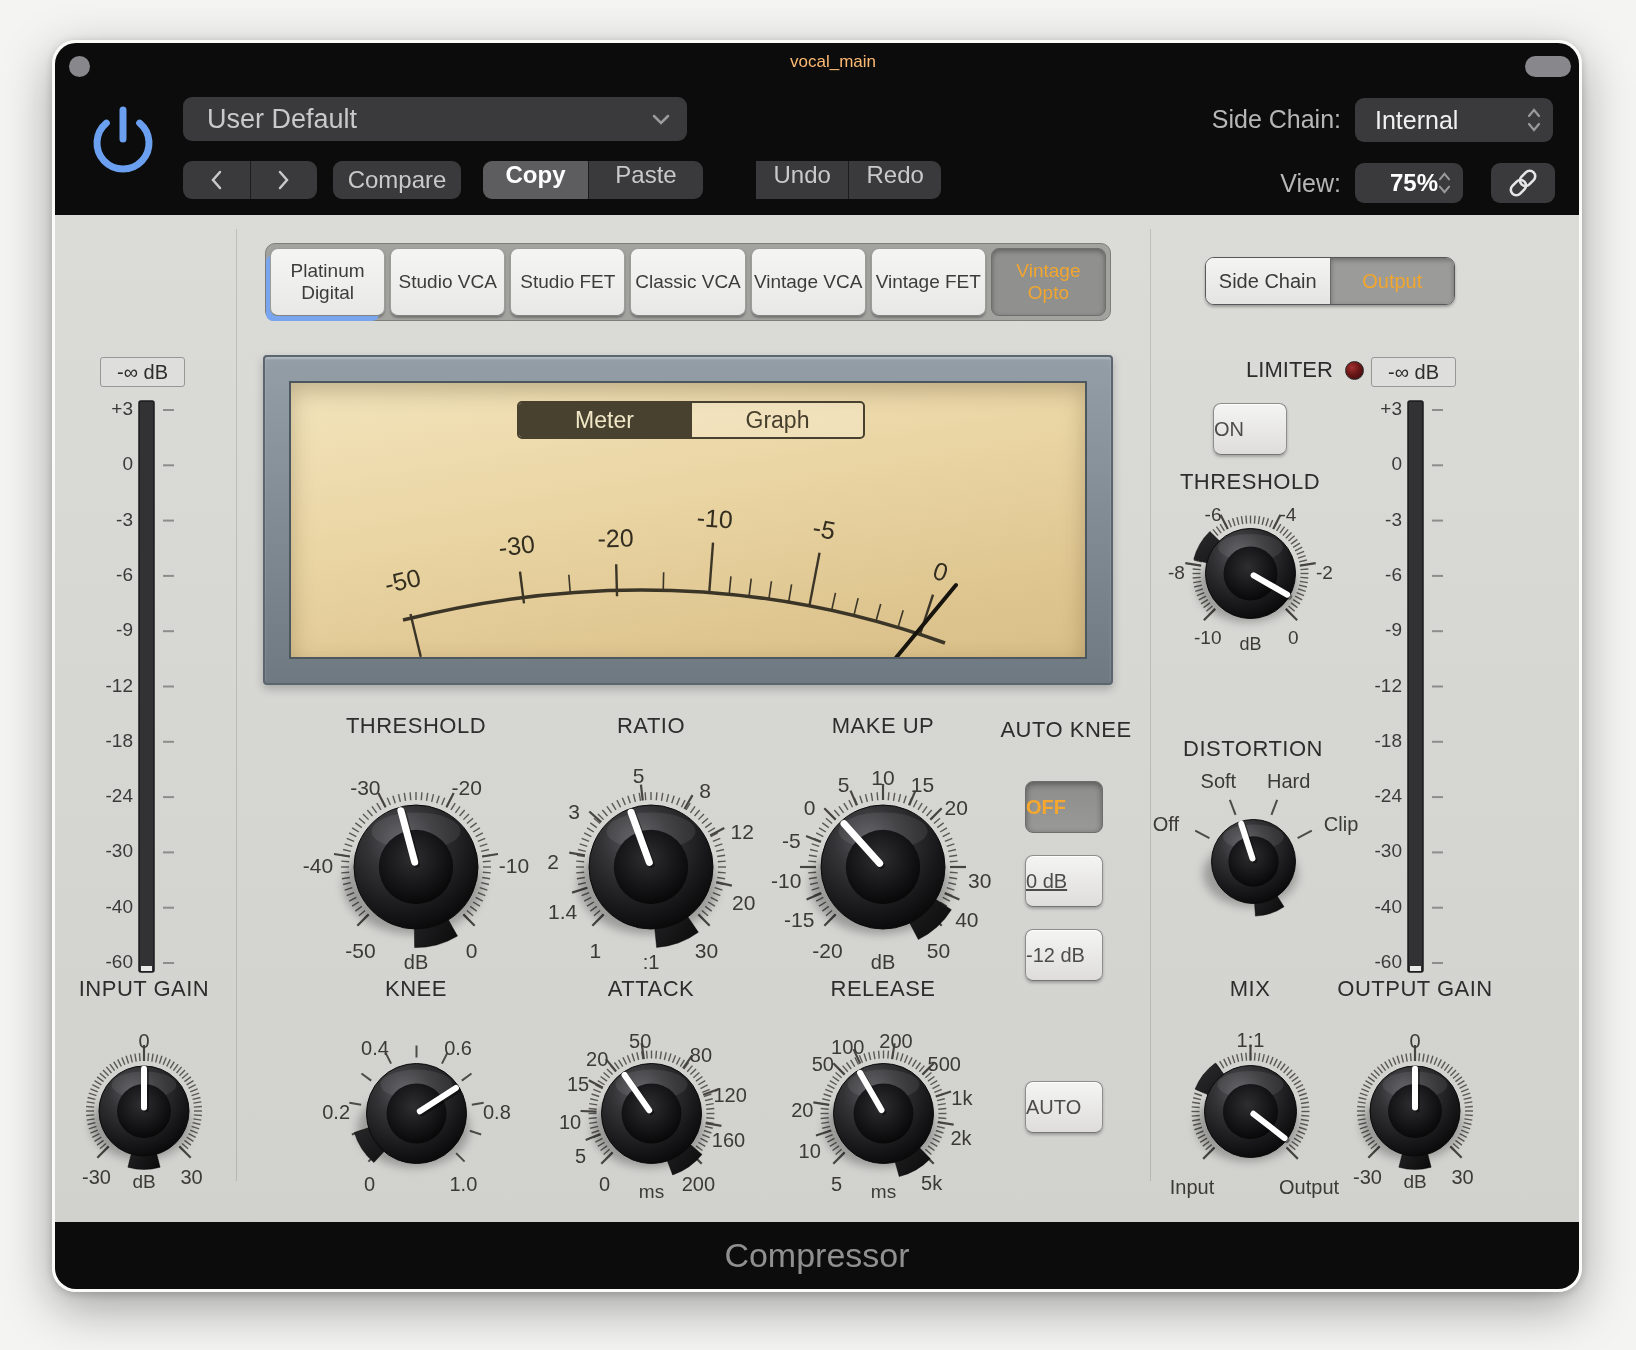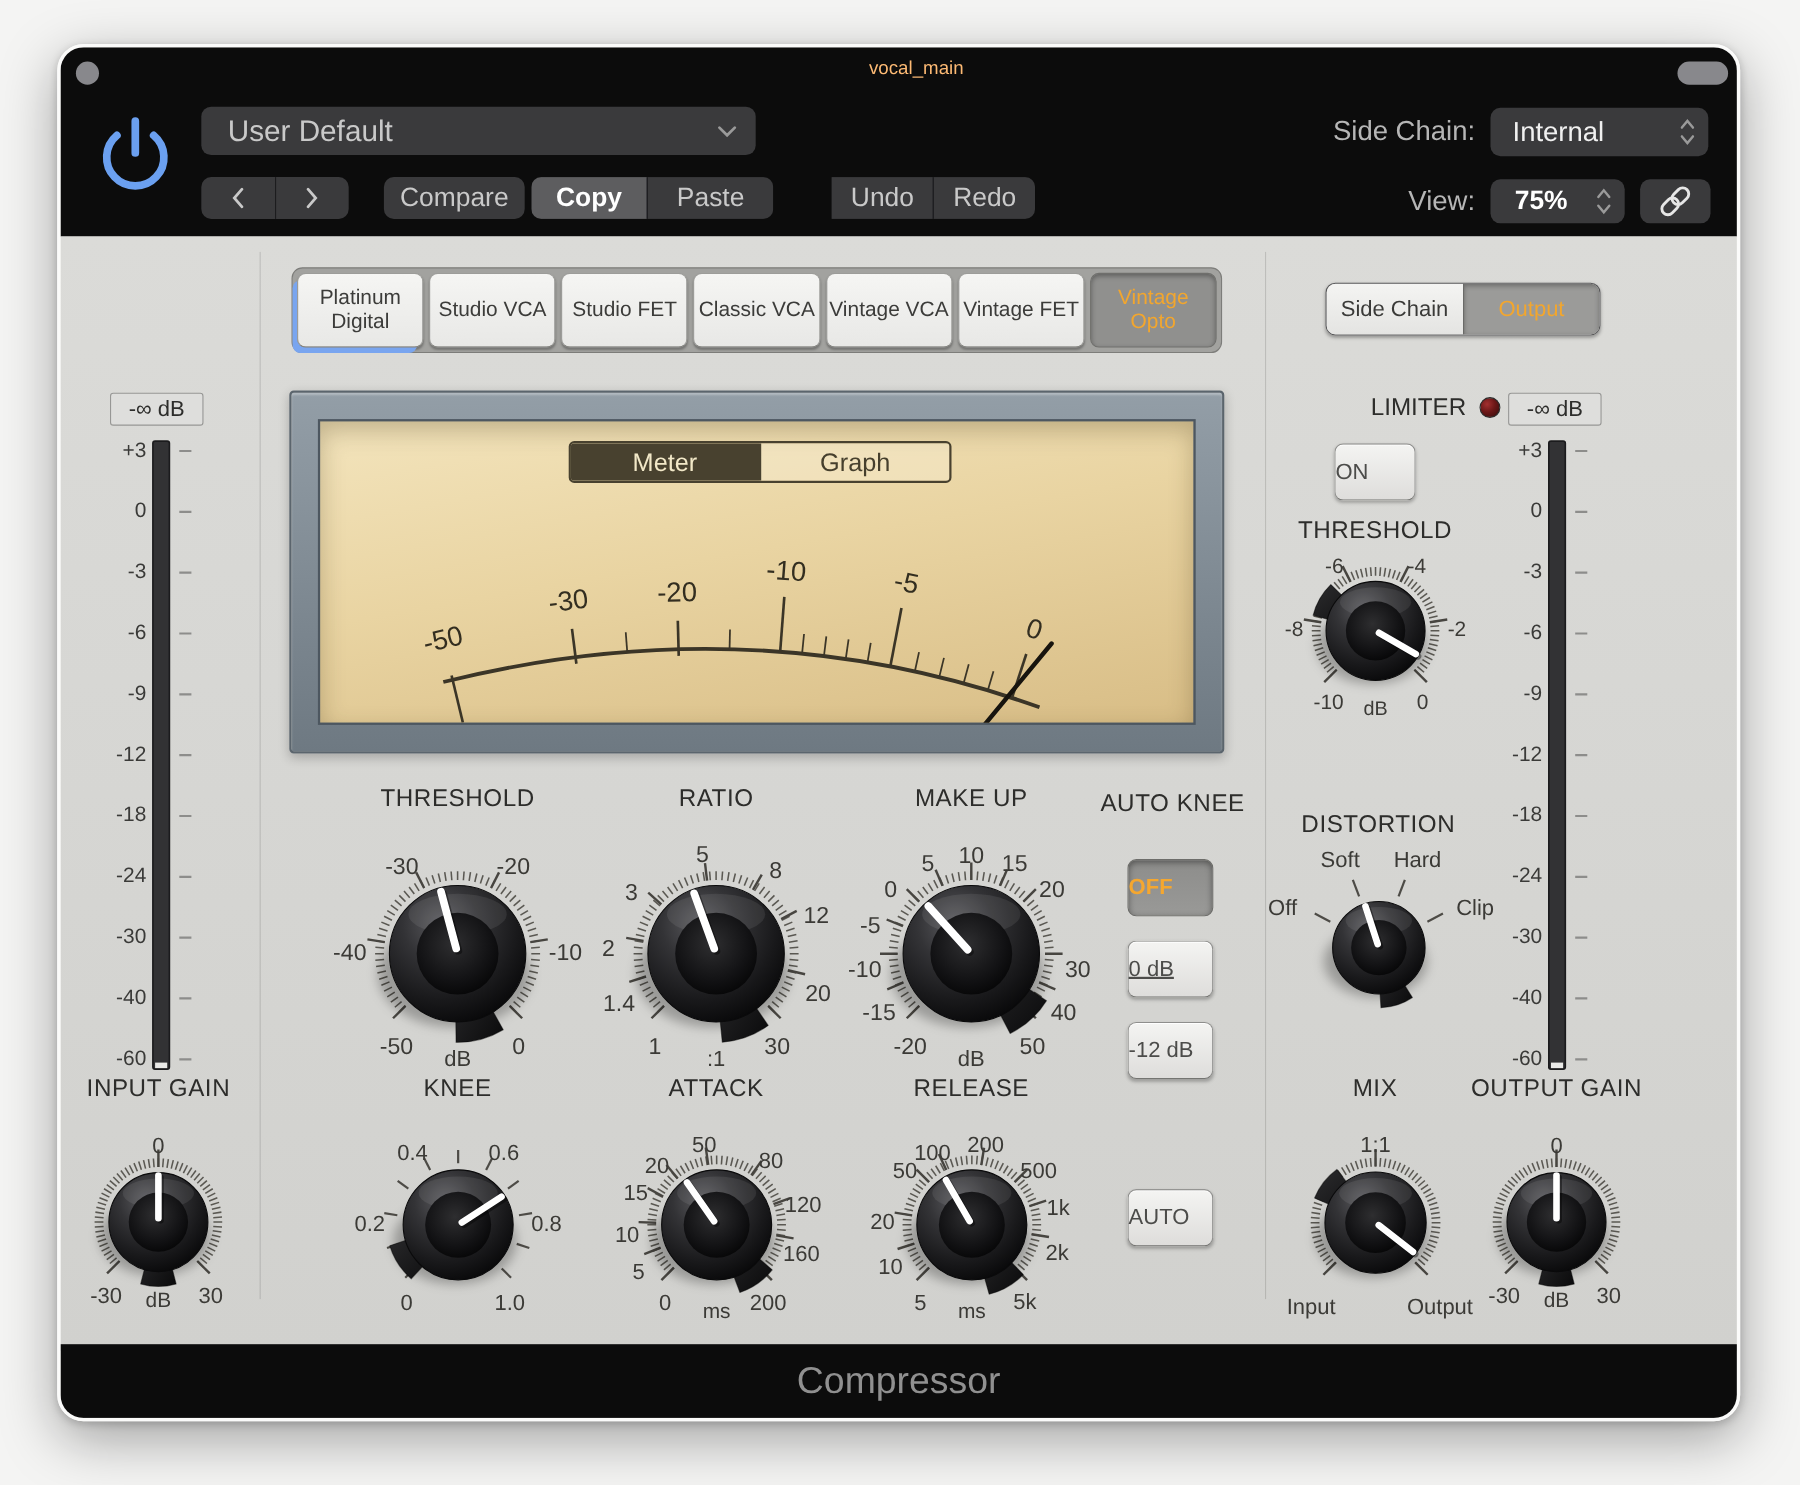--- a/index.html
+++ b/index.html
@@ -15,27 +15,27 @@
   .power { position:absolute; left:26px; top:56px; width:84px; height:84px; cursor:pointer; }
   .hbox { position:absolute; background:#3a3a3c; border-radius:9px; color:#c9c9c9; display:flex; align-items:center; }
   .preset { left:128px; top:54px; width:504px; height:44px; font-size:27px; padding-left:24px; }
   .preset .chev { margin-left:auto; margin-right:16px; }
   .navgrp { left:128px; top:118px; width:134px; height:38px; }
   .navgrp .half { flex:1; height:100%; display:flex; align-items:center; justify-content:center; }
   .navgrp .half:first-child { border-right:1px solid #1c1c1e; }
   .btn { position:absolute; background:#3a3a3c; border-radius:9px; color:#c9c9c9; font-size:24px;
          display:flex; align-items:center; justify-content:center; height:38px; top:118px; cursor:pointer; }
   .seg2 { position:absolute; top:118px; height:38px; border-radius:9px; overflow:hidden; display:flex; }
-  .seg2 > div { display:flex; align-items:center; justify-content:center; font-size:24px; color:#c9c9c9; background:#3a3a3c; cursor:pointer; }
+  .seg2 > div { display:flex; align-items:flex-start; justify-content:center; font-size:24px; color:#c9c9c9; background:#3a3a3c; cursor:pointer; }
   .seg2 > div.sel { background:#5d5d5f; color:#ffffff; font-weight:700; }
   .seg2 > div + div { border-left:1px solid #1c1c1e; }
   .hlabel { position:absolute; left:1000px; width:286px; text-align:right; color:#b6b6b6; font-size:25px; }
   .select { left:1300px; width:198px; height:44px; top:55px; font-size:25px; color:#f0f0f0; padding-left:20px; }
   .select .stepper, .pct .stepper { margin-left:auto; margin-right:12px; }
-  .pct { left:1300px; top:120px; width:122px; height:40px; font-size:24px; font-weight:700; color:#fff; padding-left:22px; }
+  .pct { left:1300px; top:120px; width:108px; height:40px; font-size:24px; font-weight:700; color:#fff; padding-left:35px; }
   .linkbtn { left:1436px; top:120px; width:64px; height:40px; justify-content:center; cursor:pointer; }
   
   .bodyp { position:absolute; left:0; top:172px; width:100%; height:1013px;
            background:linear-gradient(180deg,#dbdbd8 0%, #d6d6d3 50%, #d1d1ce 100%); }
   .vdiv { position:absolute; top:14px; height:952px; width:1px; background:rgba(60,60,55,.18); }
   .tabbar { position:absolute; left:210px; top:28px; width:846px; height:78px; background:#a2a29f;
             border:1px solid #7d7d7a; border-radius:10px; display:flex; gap:5px; padding:4px; }
   .tab { flex:1; border-radius:8px; background:linear-gradient(#f5f5f3,#e8e8e6); border:1px solid #9c9c99;
          border-bottom-color:#83837f; box-shadow:0 2px 2px rgba(0,0,0,.28);
          font-size:19px; line-height:1.15; color:#3c3c3a; display:flex; align-items:center; justify-content:center;
@@ -111,21 +111,21 @@
           <polyline points="10,2 3,10 10,18" fill="none" stroke="#c9c9c9" stroke-width="2.5" stroke-linecap="round"></polyline>
         </svg>
       </div>
       <div class="half">
         <svg width="12" height="20" viewBox="0 0 12 20">
           <polyline points="2,2 9,10 2,18" fill="none" stroke="#c9c9c9" stroke-width="2.5" stroke-linecap="round"></polyline>
         </svg>
       </div>
     </div>
 
-    <div class="btn" style="left:294px; width:128px;">
+    <div class="btn" style="left:278px; width:128px;">
       <span>Compare</span>
     </div>
 
     <div class="seg2" style="left:428px; width:220px;">
       <div class="sel" style="width:105px;">
           <span>Copy</span>
         </div>
       <div style="width:115px;">
           <span>Paste</span>
         </div>

